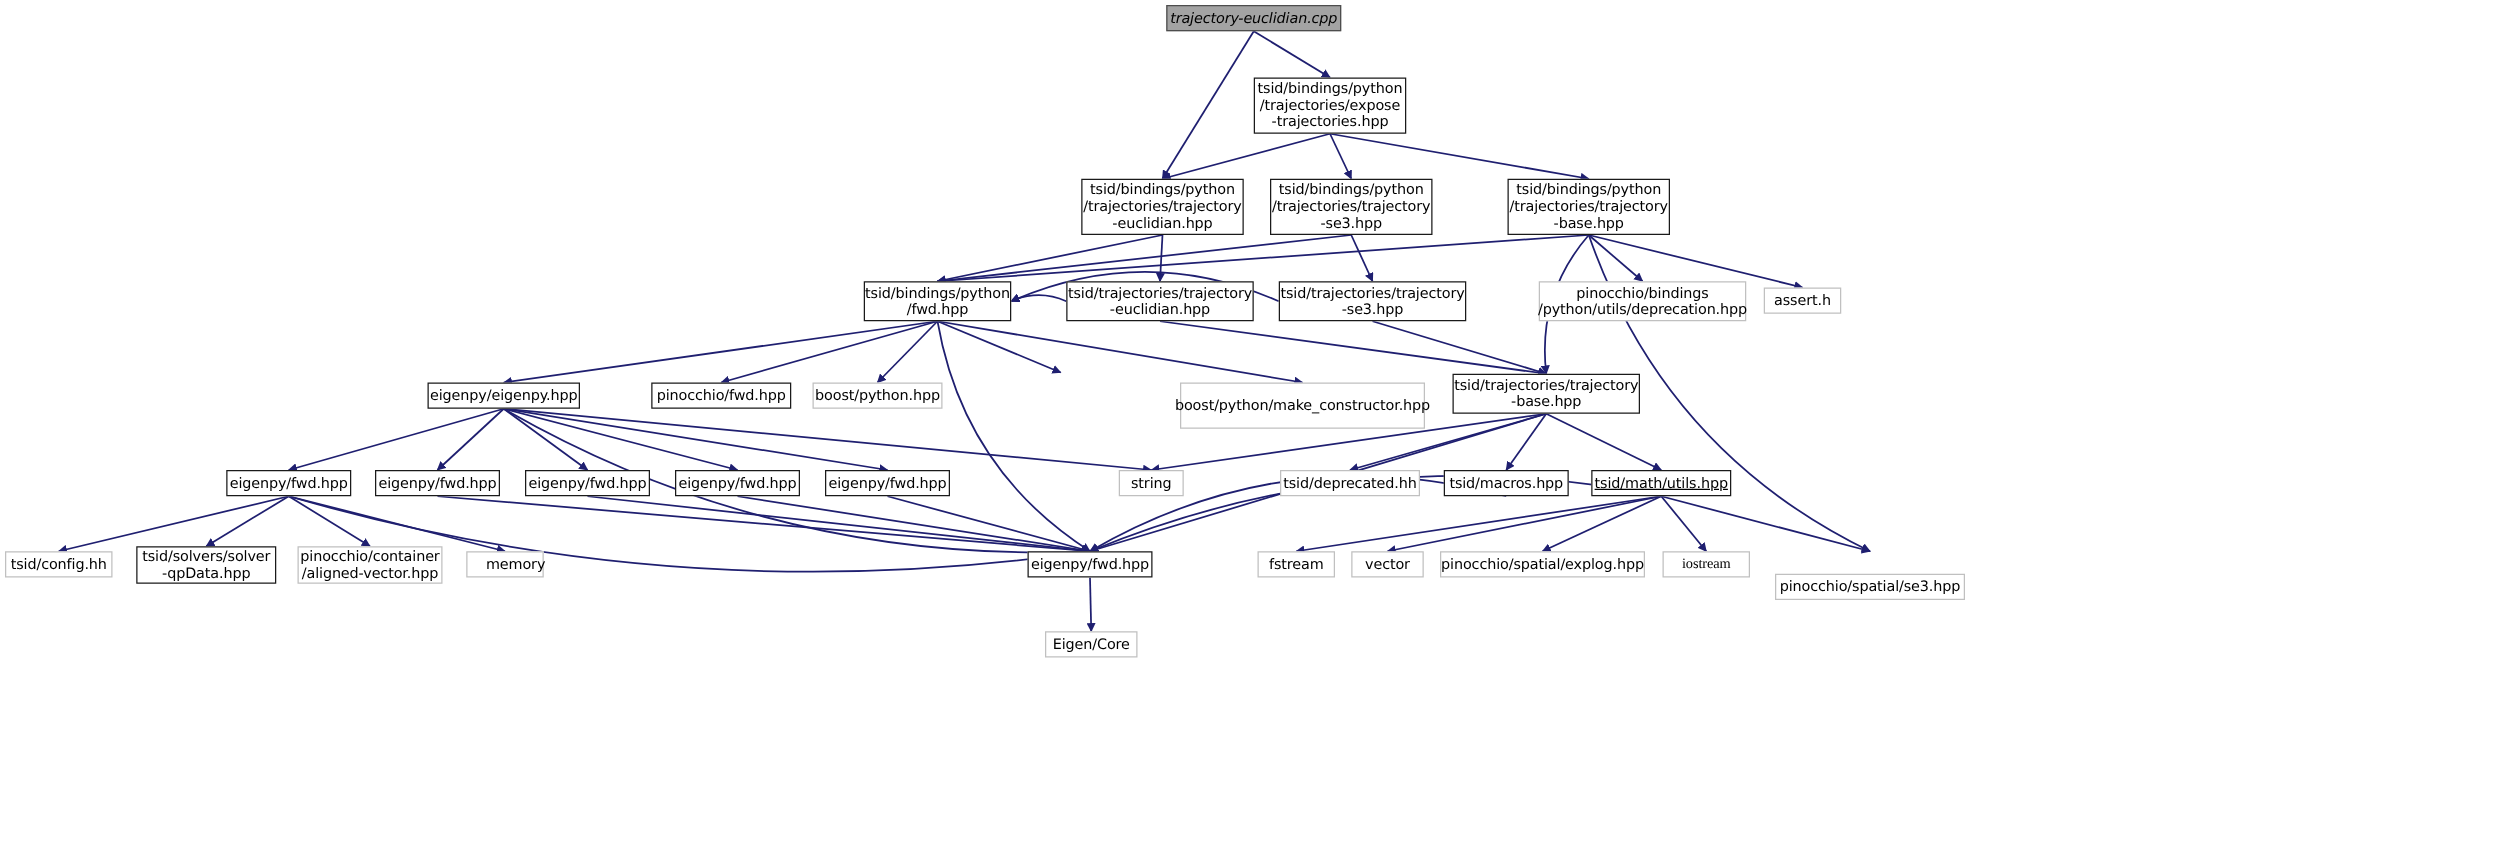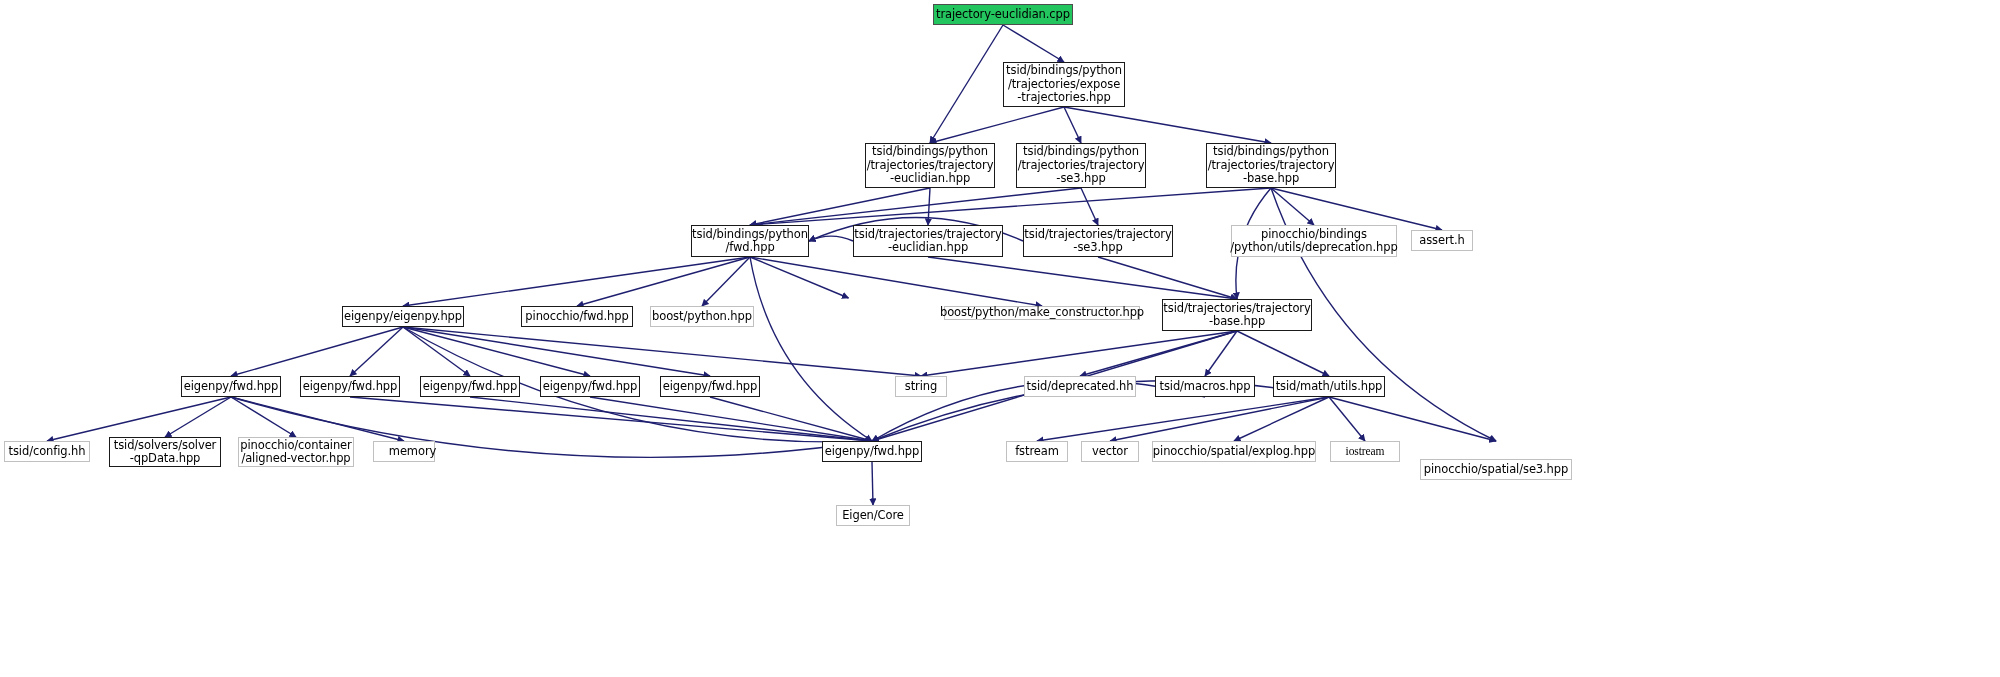--- a/index.html
+++ b/index.html
@@ -39,21 +39,22 @@
     line-height: 13.5px;
     white-space: pre;
     letter-spacing: -0.1px;
     z-index: 2;
   }
   .node.strong {
     border: 1.6px solid #1a1a1a;
   }
   .node.root {
     border: 1.6px solid #4d4d4d;
-    background: #22c55e;
+    background: #a3a3a3;
+    font-style: italic;
   }
 </style>
 </head>
 <body>
 
 <div id="graph">
   <svg id="edges" viewBox="0 0 2000 677" xmlns="http://www.w3.org/2000/svg">
     <defs>
       <marker id="ah" viewBox="0 0 10 10" refX="9" refY="5" markerWidth="5.2" markerHeight="5.2" orient="auto-start-reverse">
         <path d="M 0 0 L 10 5 L 0 10 z" fill="#1f1f70"></path>
@@ -133,32 +134,32 @@
     <div class="node strong" style="left: 853px; top: 225px; width: 150px; height: 32px;">tsid/trajectories/trajectory
 -euclidian.hpp</div>
     <div class="node strong" style="left: 1023px; top: 225px; width: 150px; height: 32px;">tsid/trajectories/trajectory
 -se3.hpp</div>
     <div class="node" style="left: 1231px; top: 225px; width: 166px; height: 32px;">pinocchio/bindings
 /python/utils/deprecation.hpp</div>
     <div class="node" style="left: 1411px; top: 230px; width: 62px; height: 21px;">assert.h</div>
     <div class="node strong" style="left: 342px; top: 306px; width: 122px; height: 21px;">eigenpy/eigenpy.hpp</div>
     <div class="node strong" style="left: 521px; top: 306px; width: 112px; height: 21px;">pinocchio/fwd.hpp</div>
     <div class="node" style="left: 650px; top: 306px; width: 104px; height: 21px;">boost/python.hpp</div>
-    <div class="node" style="left: 944px; top: 306px; width: 196px; height: 14px;">boost/python/make_constructor.hpp</div>
+    <div class="node" style="left: 944px; top: 306px; width: 196px; height: 37px;">boost/python/make_constructor.hpp</div>
     <div class="node strong" style="left: 1162px; top: 299px; width: 150px; height: 32px;">tsid/trajectories/trajectory
 -base.hpp</div>
     <div class="node strong" style="left: 181px; top: 376px; width: 100px; height: 21px;">eigenpy/fwd.hpp</div>
     <div class="node strong" style="left: 300px; top: 376px; width: 100px; height: 21px;">eigenpy/fwd.hpp</div>
     <div class="node strong" style="left: 420px; top: 376px; width: 100px; height: 21px;">eigenpy/fwd.hpp</div>
     <div class="node strong" style="left: 540px; top: 376px; width: 100px; height: 21px;">eigenpy/fwd.hpp</div>
     <div class="node strong" style="left: 660px; top: 376px; width: 100px; height: 21px;">eigenpy/fwd.hpp</div>
     <div class="node" style="left: 895px; top: 376px; width: 52px; height: 21px;">string</div>
     <div class="node" style="left: 1024px; top: 376px; width: 112px; height: 21px;">tsid/deprecated.hh</div>
     <div class="node strong" style="left: 1155px; top: 376px; width: 100px; height: 21px;">tsid/macros.hpp</div>
-    <div class="node strong" style="left: 1273px; top: 376px; width: 112px; height: 21px;">tsid/math/utils.hpp</div>
+    <div class="node strong" style="left: 1273px; top: 376px; width: 112px; height: 21px; text-decoration: underline;">tsid/math/utils.hpp</div>
     <div class="node" style="left: 4px; top: 441px; width: 86px; height: 21px;">tsid/config.hh</div>
     <div class="node strong" style="left: 109px; top: 437px; width: 112px; height: 30px;">tsid/solvers/solver
 -qpData.hpp</div>
     <div class="node" style="left: 238px; top: 437px; width: 116px; height: 30px;">pinocchio/container
 /aligned-vector.hpp</div>
     <div class="node" style="left: 373px; top: 441px; width: 62px; height: 21px; padding-left: 17px;">memory</div>
     <div class="node strong" style="left: 822px; top: 441px; width: 100px; height: 21px;">eigenpy/fwd.hpp</div>
     <div class="node" style="left: 1006px; top: 441px; width: 62px; height: 21px;">fstream</div>
     <div class="node" style="left: 1081px; top: 441px; width: 58px; height: 21px;">vector</div>
     <div class="node" style="left: 1152px; top: 441px; width: 164px; height: 21px;">pinocchio/spatial/explog.hpp</div>

